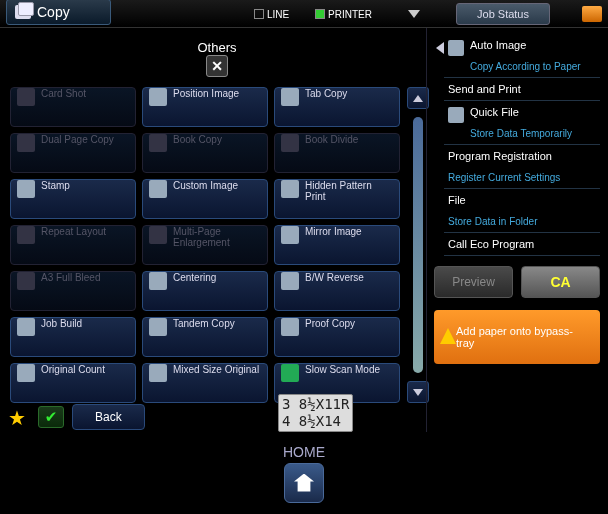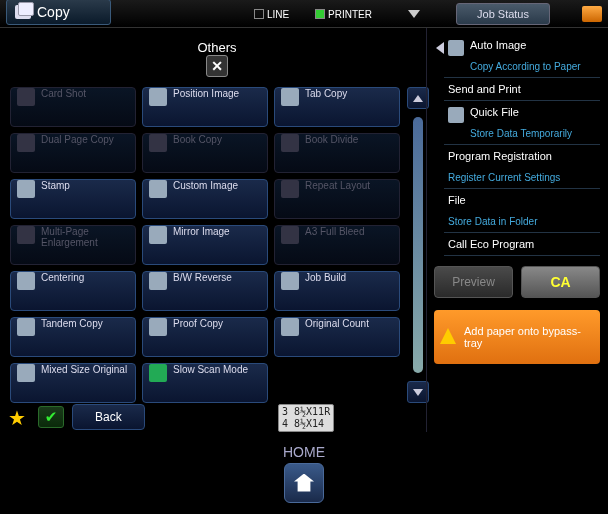--- a/index.html
+++ b/index.html
@@ -98,40 +98,40 @@
   .rp-row .sub{color:#4ad;font-size:10px;}
   .action-row{display:flex;gap:8px;margin-top:6px;}
   .btn{
     flex:1;height:32px;border-radius:4px;border:1px solid #555;
     display:flex;align-items:center;justify-content:center;font-size:12px;
   }
   .btn.preview{background:linear-gradient(#4a4a4a,#2a2a2a);color:#888;}
   .btn.ca{background:linear-gradient(#888,#555);color:#ff3;font-weight:bold;font-size:14px;}
   .warn-box{
     margin-top:8px;background:linear-gradient(#ff9a2a,#e07010);
-    border-radius:4px;padding:10px 10px 10px 30px;
+    border-radius:4px;padding:10px 10px 10px 22px;
     position:relative;font-size:11px;color:#fff;height:54px;
     display:flex;align-items:center;
   }
   .warn-box .wic{position:absolute;left:6px;top:18px;width:16px;height:16px;}
   .wic{background:#fc0;clip-path:polygon(50% 0,100% 100%,0 100%);}
   .bottom-left{
     position:absolute; left:8px; bottom:2px;
     display:flex; gap:8px; align-items:center;
   }
   .star{width:22px;height:22px;color:#fc0;font-size:20px;}
   .check{width:26px;height:22px;background:linear-gradient(#1a3a1a,#0a2a0a);border:1px solid #2a6a2a;border-radius:3px;display:flex;align-items:center;justify-content:center;color:#3e3;font-size:15px;}
   .back-btn{
     background:linear-gradient(#1a2a4a,#0a1530);border:1px solid #2a4a7a;border-radius:4px;
     padding:5px 22px;font-size:12px;
   }
   .tray-info{
     position:absolute; left:278px; bottom:0px;
     background:#ddd;color:#222;border:1px solid #888;border-radius:2px;
-    font-family:monospace;font-size:10px;padding:1px 3px;line-height:1.2;
+    font-family:monospace;font-size:14px;padding:1px 3px;line-height:1.2;
   }
   .home-bar{
     height:82px;display:flex;flex-direction:column;align-items:center;justify-content:center;gap:3px;
     background:#000;
   }
   .home-lbl{font-size:14px;color:#aac;}
   .home-btn{
     width:40px;height:40px;border-radius:6px;
     background:linear-gradient(#3a5a8a,#1a2a4a);border:1px solid #4a6a9a;
     display:flex;align-items:center;justify-content:center;
@@ -195,20 +195,24 @@
             <span>Book Divide</span>
           </div>
           <div class="opt">
             <span class="ic"></span>
             <span>Stamp</span>
           </div>
           <div class="opt">
             <span class="ic"></span>
             <span>Custom Image</span>
           </div>
+          <div class="opt">
+            <span class="ic"></span>
+            <span>Hidden Pattern Print</span>
+          </div>
           <div class="opt dim">
             <span class="ic"></span>
             <span>Repeat Layout</span>
           </div>
           <div class="opt dim">
             <span class="ic"></span>
             <span>Multi-Page Enlargement</span>
           </div>
           <div class="opt">
             <span class="ic"></span>

